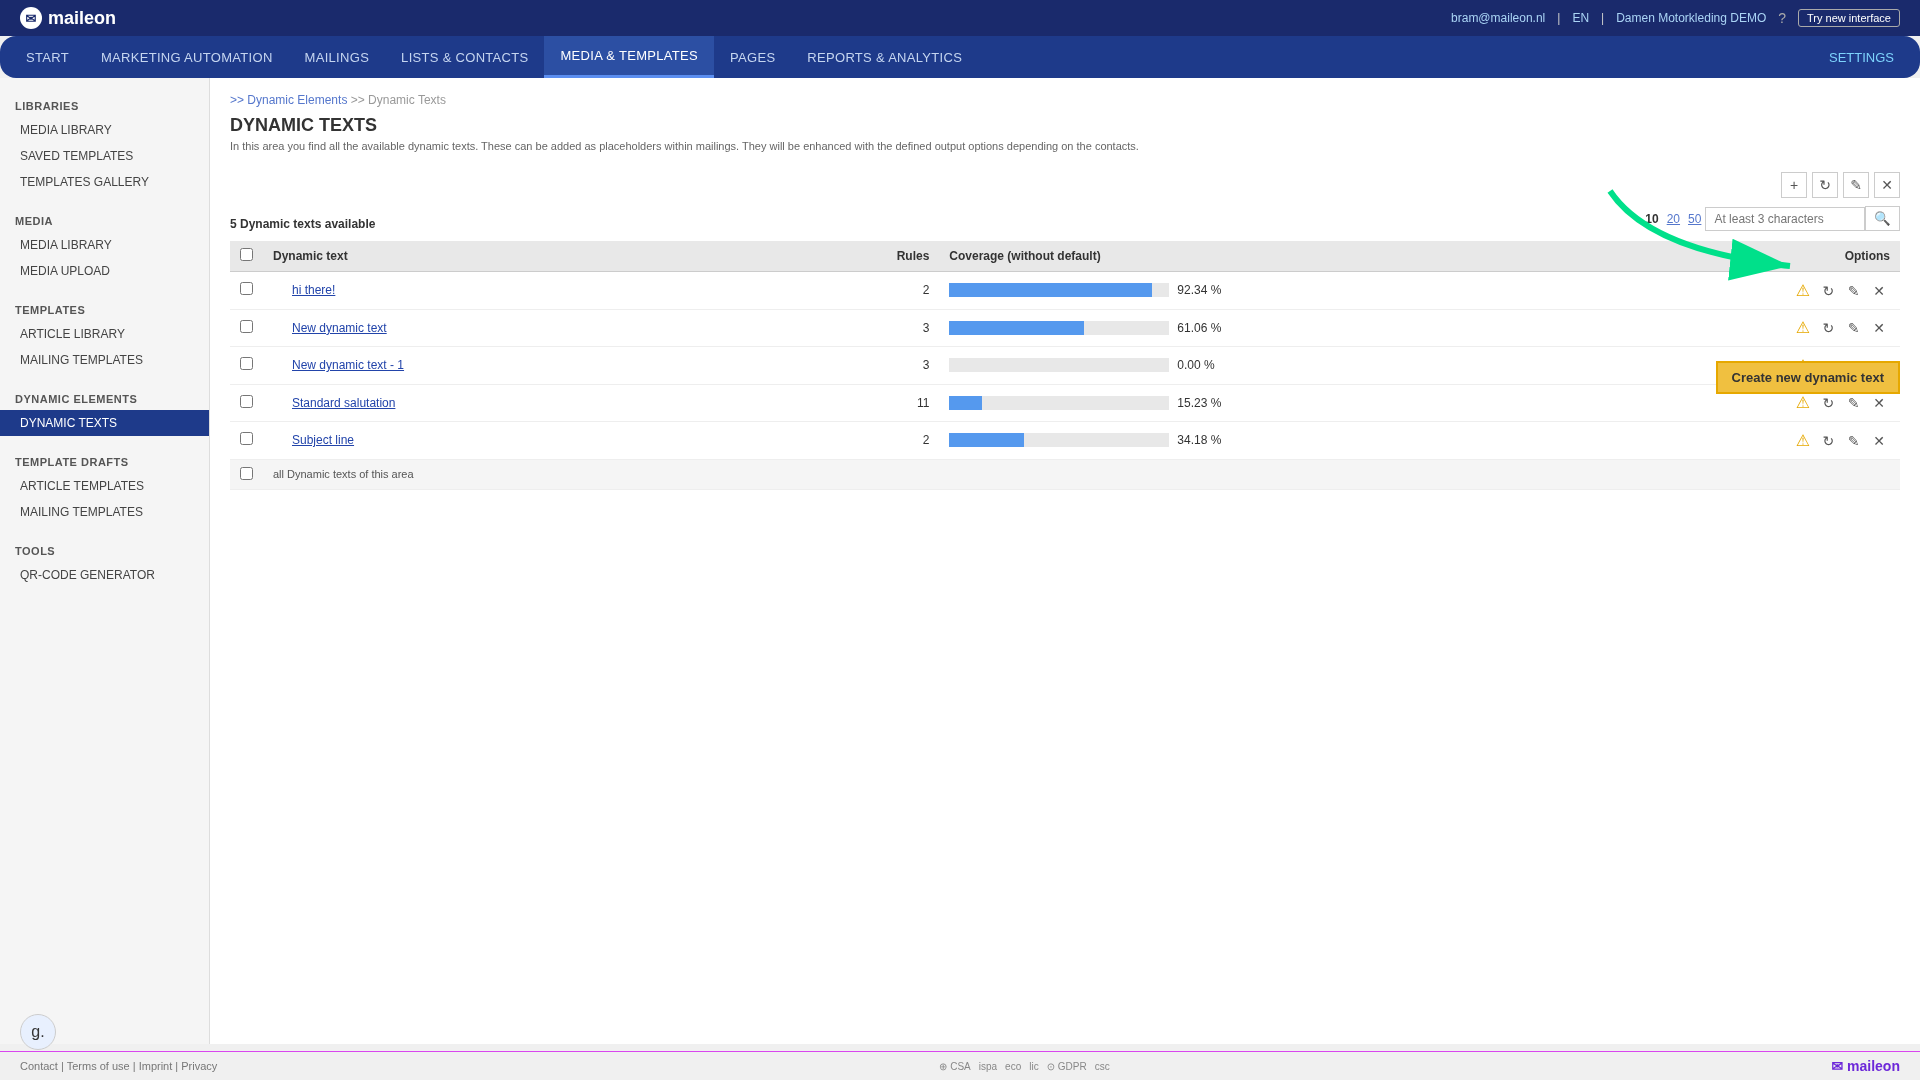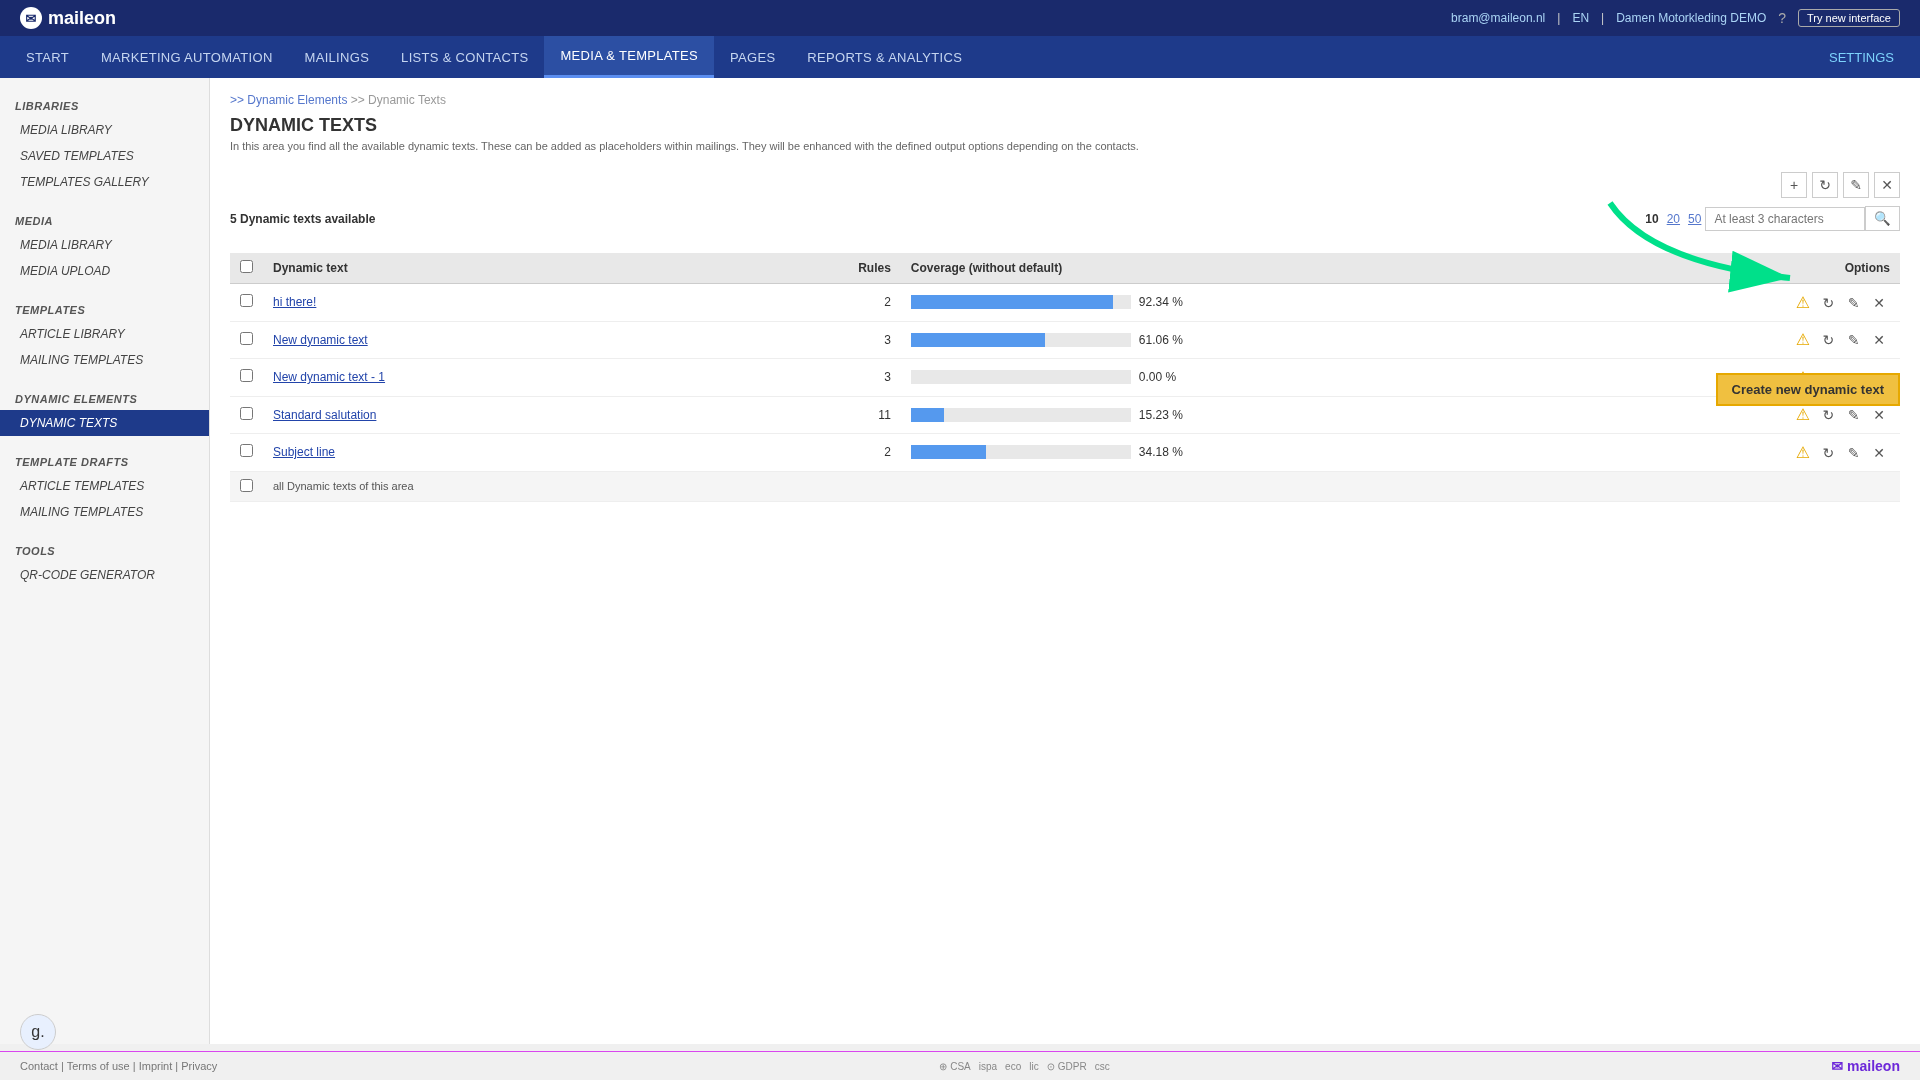--- a/index.html
+++ b/index.html
@@ -7,30 +7,30 @@
 
     
     .top-bar { background: #1a2a6c; display: flex; align-items: center; justify-content: space-between; padding: 0 20px; height: 36px; }
     .logo { color: white; font-weight: bold; font-size: 18px; display: flex; align-items: center; gap: 6px; }
     .logo-icon { background: white; color: #1a2a6c; border-radius: 50%; width: 22px; height: 22px; display: flex; align-items: center; justify-content: center; font-size: 13px; font-weight: bold; }
     .top-right { display: flex; align-items: center; gap: 12px; color: #ccc; font-size: 12px; }
     .top-right a { color: #aad4f5; text-decoration: none; }
     .top-right .try-new { color: #fff; background: transparent; border: 1px solid #aaa; padding: 2px 8px; border-radius: 3px; cursor: pointer; font-size: 11px; }
 
     
-    .nav { background: #1e3a8a; display: flex; align-items: center; height: 42px; padding: 0 10px; }
+    .nav { background: #1e3a8a; display: flex; align-items: center; height: 42px; padding: 0 10px; border-radius: 16px; }
     .nav-item { color: #c5d5f0; font-size: 13px; padding: 0 16px; height: 42px; display: flex; align-items: center; cursor: pointer; font-weight: 500; text-transform: uppercase; letter-spacing: 0.3px; }
     .nav-item.active { background: #2c4fa3; color: white; border-bottom: 3px solid #5b8ef0; }
     .nav-settings { margin-left: auto; color: #7dd3fc; font-size: 13px; padding: 0 16px; cursor: pointer; font-weight: 500; }
 
     
     .layout { display: flex; height: calc(1080px - 78px - 36px); }
 
     
-    .sidebar { width: 210px; background: #f5f5f5; border-right: 1px solid #ddd; padding: 10px 0; flex-shrink: 0; overflow-y: auto; font-style: italic; }
+    .sidebar { width: 210px; background: #f5f5f5; border-right: 1px solid #ddd; padding: 10px 0; flex-shrink: 0; overflow-y: auto; }
     .sidebar-section-title { font-size: 11px; font-weight: bold; color: #555; padding: 12px 15px 5px 15px; letter-spacing: 0.5px; text-transform: uppercase; }
     .sidebar-item { padding: 6px 15px 6px 20px; font-size: 12px; color: #444; cursor: pointer; }
     .sidebar-item.active { background: #1e3a8a; color: white; }
     .sidebar-divider { height: 8px; }
 
     
     .main { flex: 1; padding: 15px 20px; overflow-y: auto; background: #fff; }
 
     
     .breadcrumb { font-size: 12px; color: #777; margin-bottom: 8px; }
@@ -39,36 +39,36 @@
 
     
     .page-title { font-size: 18px; font-weight: bold; color: #333; margin-bottom: 4px; text-transform: uppercase; }
     .page-desc { font-size: 11px; color: #666; margin-bottom: 20px; }
 
     
     .toolbar-row { display: flex; align-items: center; justify-content: flex-end; margin-bottom: 8px; gap: 5px; }
     .toolbar-btn { width: 26px; height: 26px; border: 1px solid #ccc; background: white; cursor: pointer; display: flex; align-items: center; justify-content: center; font-size: 14px; color: #555; }
 
     
-    .count-row { display: flex; align-items: center; justify-content: space-between; margin-bottom: 22px; }
+    .count-row { display: flex; align-items: flex-end; justify-content: space-between; margin-bottom: 10px; }
     .count-text { font-size: 12px; color: #333; font-weight: bold; }
     .pagination-search { display: flex; align-items: center; gap: 0; }
     .page-size-btn { font-size: 12px; color: #5577cc; cursor: pointer; text-decoration: underline; padding: 2px 4px; }
     .page-size-btn.active { color: #333; font-weight: bold; text-decoration: none; }
     .search-input { border: 1px solid #ccc; padding: 4px 8px; font-size: 12px; width: 160px; color: #999; }
     .search-btn { border: 1px solid #ccc; background: white; padding: 4px 8px; cursor: pointer; }
 
     
     .data-table { width: 100%; border-collapse: collapse; font-size: 12px; }
     .data-table th { background: #e8e8e8; padding: 7px 10px; text-align: left; font-weight: bold; color: #333; border-bottom: 1px solid #ccc; }
     .data-table th.rules-col { text-align: right; }
     .data-table th.coverage-col { text-align: left; }
     .data-table th.options-col { text-align: right; }
     .data-table td { padding: 7px 10px; border-bottom: 1px solid #eee; vertical-align: middle; }
-    .data-table a { color: #2244aa; text-decoration: underline; cursor: pointer; }
+    .data-table a { color: #2244aa; text-decoration: underline; cursor: pointer; margin-left: 19px; }
     .data-table td.rules-val { text-align: right; }
     .data-table td.coverage-val { }
     .data-table td.options-val { text-align: right; white-space: nowrap; }
 
     .coverage-bar-wrap { display: flex; align-items: center; gap: 8px; }
     .coverage-bar-bg { background: #e8e8e8; height: 14px; flex: 1; max-width: 220px; }
     .coverage-bar-fill { height: 100%; background: #5599ee; }
     .coverage-text { font-size: 12px; color: #333; min-width: 55px; }
 
     .opt-icon { display: inline-flex; align-items: center; justify-content: center; width: 22px; height: 22px; cursor: pointer; color: #555; font-size: 14px; }

